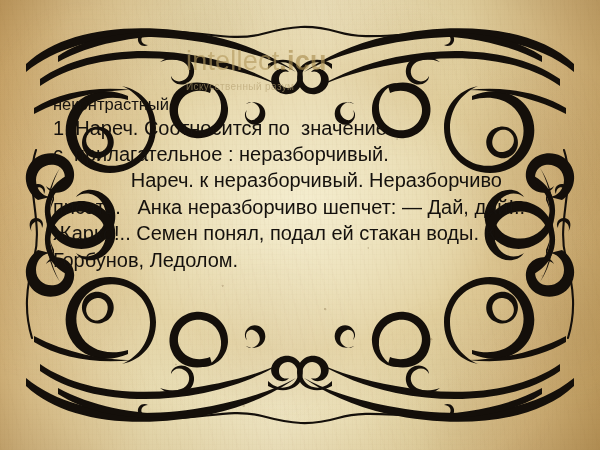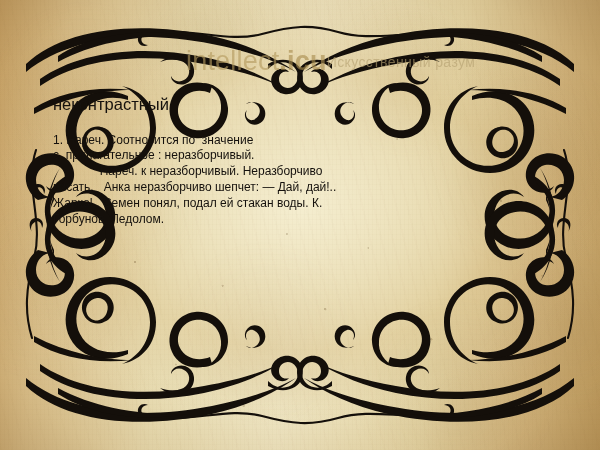--- a/index.html
+++ b/index.html
@@ -105,53 +105,52 @@
     border-radius: 50%;
     background: radial-gradient(circle at 38% 32%, #d9c181 0%, #c9ad68 58%, #bb9d58 100%);
     display: flex; align-items: center; justify-content: center;
     color: #f2e8c8;
     font-size: 25px;
     font-weight: bold;
     letter-spacing: -1px;
     font-family: "Liberation Sans", sans-serif;
     opacity: .85;
   }
-  .wm-text { display: flex; line-height: 1; }
+  .wm-text { display: flex; flex-direction: column; line-height: 1; }
   .wm-title {
     font-size: 27px;
     color: #b49a5e;
     letter-spacing: .2px;
     font-family: "Liberation Sans", sans-serif;
   }
   .wm-title .b { font-weight: bold; color: #a98d4f; }
   .wm-sub {
     margin-top: 7px;
-    font-size: 14px;
+    font-size: 10px;
     color: #b5a171;
     letter-spacing: .4px;
   }
 
   
   #content {
     position: absolute;
     left: 53px;
     top: 62px;
     width: 494px;
     color: #1b1713;
     font-family: "Liberation Sans", sans-serif;
   }
   .headword {
     font-size: 16.5px;
     line-height: 1.25;
     color: #15110d;
     margin-top: 32px;
   }
   .entry-body {
-    margin-top: 18px;
-    font-size: 12px;
+    font-size: 20px;
     line-height: 1.32;
     color: #15110d;
     white-space: pre-wrap;
   }
 </style>
 </head>
 <body>
 
 <div id="card">
 

